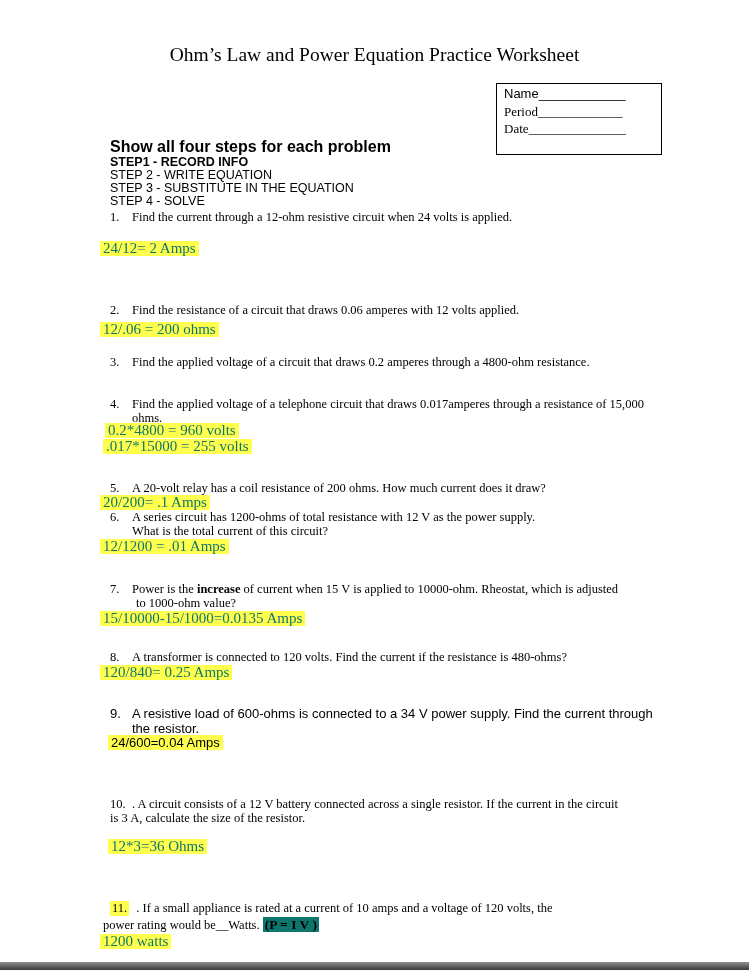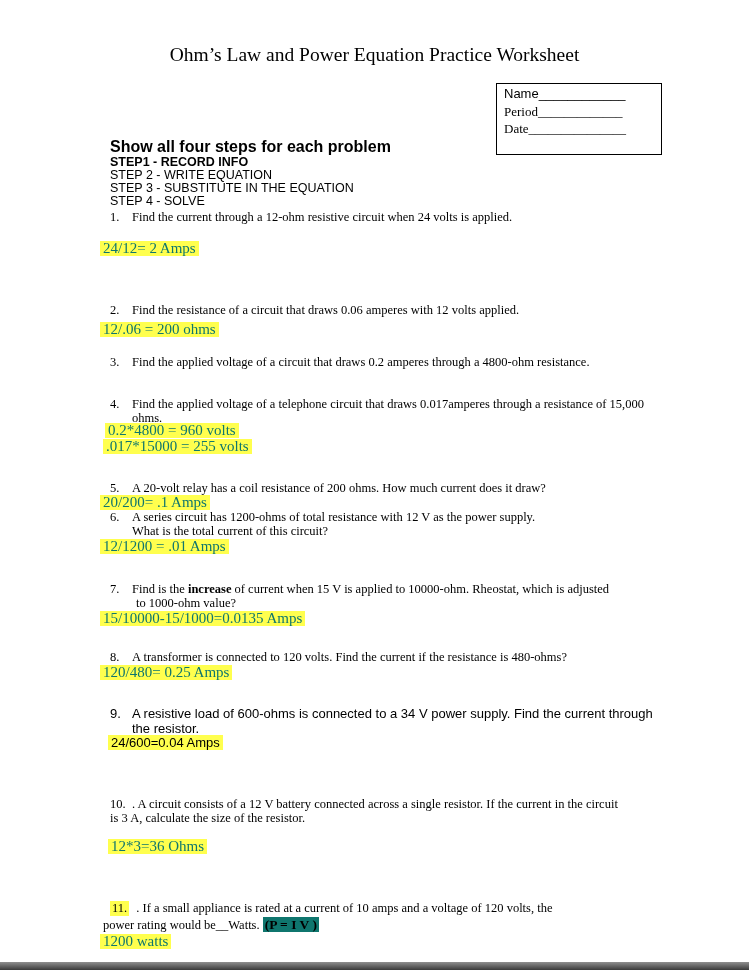--- a/index.html
+++ b/index.html
@@ -161,29 +161,29 @@
   </div>
   <div class="ans a5">20/200= .1 Amps</div>
 
   <div class="prob q6">
     <span class="pnum">6.</span><span>A series circuit has 1200-ohms of total resistance with 12 V as the power supply.</span>
   </div>
   <div class="cont c6">What is the total current of this circuit?</div>
   <div class="ans a6">12/1200 = .01 Amps</div>
 
   <div class="prob q7">
-    <span class="pnum">7.</span><span>Find is the </span><b>increase</b><span> of current when 15 V is applied to 10000-ohm. Rheostat, which is adjusted</span>
+    <span class="pnum">7.</span><span>Power is the </span><b>increase</b><span> of current when 15 V is applied to 10000-ohm. Rheostat, which is adjusted</span>
   </div>
   <div class="cont c7">to 1000-ohm value?</div>
   <div class="ans a7">15/10000-15/1000=0.0135 Amps</div>
 
   <div class="prob q8">
     <span class="pnum">8.</span><span>A transformer is connected to 120 volts. Find the current if the resistance is 480-ohms?</span>
   </div>
-  <div class="ans a8">120/480= 0.25 Amps</div>
+  <div class="ans a8">120/840= 0.25 Amps</div>
 
   <div class="prob q9 sansp">
     <span class="pnum">9.</span><span>A resistive load of 600-ohms is connected to a 34 V power supply. Find the current through</span>
   </div>
   <div class="cont c9 sansp">the resistor.</div>
   <div class="ans a9 sansp ans-black">24/600=0.04 Amps</div>
 
   <div class="prob q10">
     <span class="pnum">10.</span><span>. A circuit consists of a 12 V battery connected across a single resistor.  If the current in the circuit</span>
   </div>

